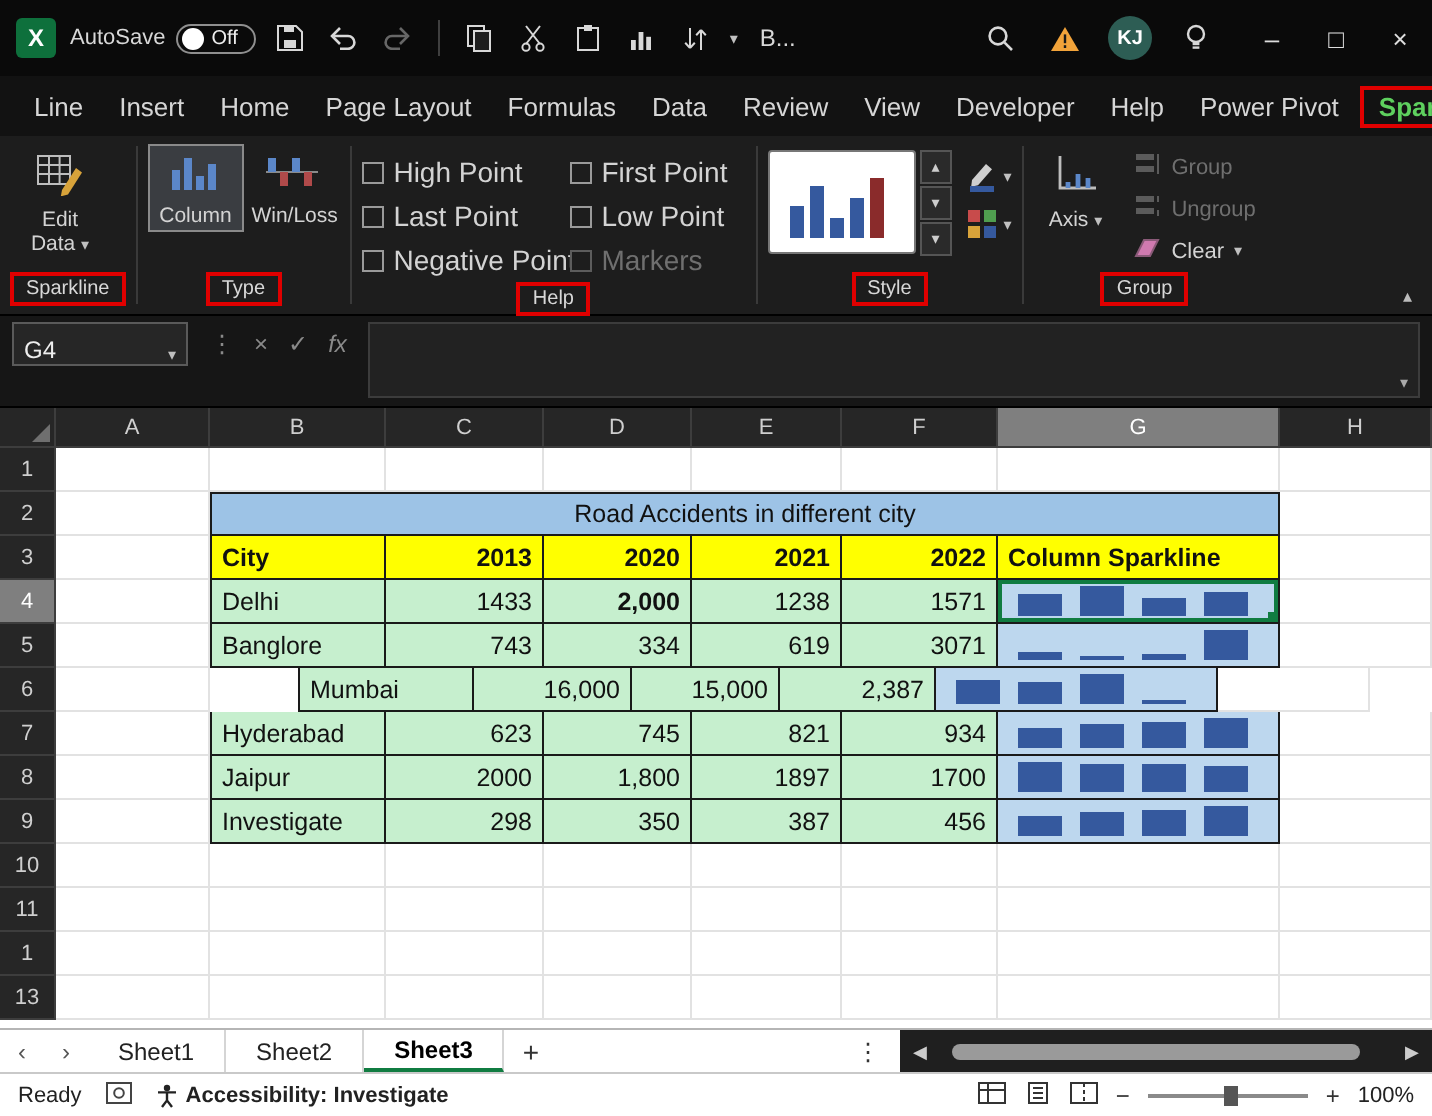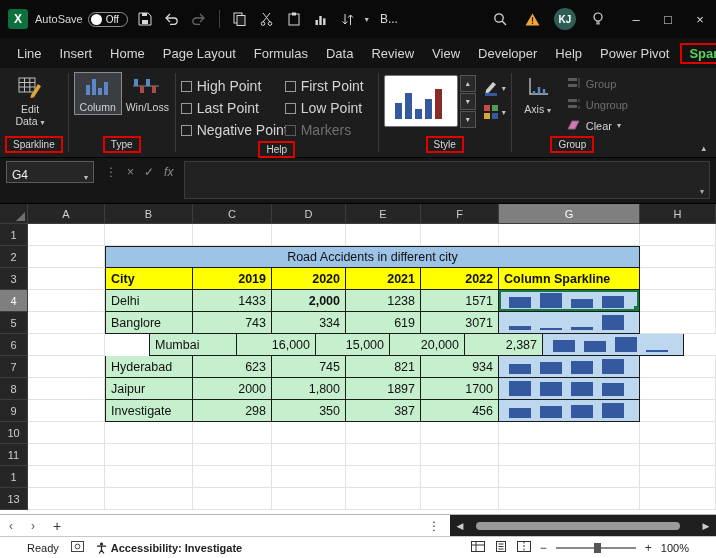--- a/index.html
+++ b/index.html
@@ -100,21 +100,21 @@
   .stab.active { font-weight:bold; border-bottom:2px solid var(--green); color:#000; }
   .addtab { width:26px; text-align:center; font-size:14px; color:#333; }
   .sb-more { padding:0 10px; color:#333; margin-left:auto; }
   .sb-scroll { width:266px; height:100%; background:#1f1f1f; color:#ccc; display:flex; align-items:center; flex:none; }
   .sb-arrow { width:20px; text-align:center; font-size:9px; }
   .htrack { flex:1; position:relative; height:100%; }
   .hthumb { position:absolute; left:6px; right:16px; top:7px; height:8px; background:#9a9a9a; border-radius:4px; }
 
   
   .statusbar { height:22px; background:#fff; border-top:1px solid #c9c9c9; display:flex; align-items:center;
-               font-size:11px; color:#222; padding:0 27px; gap:12px; }
+               font-size:11px; color:#222; padding:0 9px; gap:12px; }
   .acc { display:flex; align-items:center; gap:4px; font-weight:bold; }
   .st-right { margin-left:auto; display:flex; align-items:center; gap:9px; }
   .zoomtrack { width:80px; height:2px; background:#8a8a8a; position:relative; }
   .zoomthumb { position:absolute; left:38px; top:-4px; width:7px; height:10px; background:#555; }
   .zsign { font-size:12px; color:#333; }
 </style>
 </head>
 <body style="--red: #e00000; --green: #107C41; --bar: #35599e; --sparkbg: #bdd7ee; --yellow: #ffff00; --tgreen: #c6efce; --tblue: #9dc3e6;">
 
 <div class="app">
@@ -456,21 +456,21 @@
       <div class="grow">
         <div class="hcell rowhdr">2</div>
         <div class="cell" style="width: 77px;"></div>
         <div class="cell c-title blackb leftb topb" style="width: 535px;">Road Accidents in different city</div>
         <div class="cell" style="width: 76px;"></div>
       </div>
       <div class="grow">
         <div class="hcell rowhdr">3</div>
         <div class="cell" style="width: 77px;"></div>
         <div class="cell c-yellow blackb leftb" style="width: 88px;">City</div>
-        <div class="cell c-yellow blackb num" style="width: 79px;">2019</div>
+        <div class="cell c-yellow blackb num" style="width: 79px;">2013</div>
         <div class="cell c-yellow blackb num" style="width: 74px;">2020</div>
         <div class="cell c-yellow blackb num" style="width: 75px;">2021</div>
         <div class="cell c-yellow blackb num" style="width: 78px;">2022</div>
         <div class="cell c-yellow blackb" style="width: 141px;">Column Sparkline</div>
         <div class="cell" style="width: 76px;"></div>
       </div>
       <div class="grow">
         <div class="hcell rowhdr sel">4</div>
         <div class="cell" style="width: 77px;"></div>
         <div class="cell c-green blackb leftb" style="width: 88px;">Delhi</div>
@@ -506,21 +506,20 @@
           </div>
         </div>
         <div class="cell" style="width: 76px;"></div>
       </div>
       <div class="grow">
         <div class="hcell rowhdr">6</div>
         <div class="cell" style="width: 77px;"></div>
         <div class="cell c-green blackb leftb" style="width: 88px; margin-left: 44px;">Mumbai</div>
         <div class="cell c-green blackb num" style="width: 79px;">16,000</div>
         <div class="cell c-green blackb num" style="width: 74px;">15,000</div>
-        <div class="cell c-green blackb num" style="width: 75px;">20,000</div>
         <div class="cell c-green blackb num" style="width: 78px;">2,387</div>
         <div class="cell c-spark blackb" style="width: 141px;">
           <div class="bars">
             <div class="bar" style="height: 12px;"></div>
             <div class="bar" style="height: 11px;"></div>
             <div class="bar" style="height: 15px;"></div>
             <div class="bar" style="height: 2px;"></div>
           </div>
         </div>
         <div class="cell" style="width: 76px;"></div>
@@ -621,20 +620,25 @@
         <div class="cell" style="width: 75px;"></div>
         <div class="cell" style="width: 78px;"></div>
         <div class="cell" style="width: 141px;"></div>
         <div class="cell" style="width: 76px;"></div>
       </div>
     </div>
 
   <div class="sheetbar">
     <span class="nav">‹</span>
     <span class="nav">›</span>
+    <div id="sheet-tabs" style="display:flex;height:100%;">
+        <span class="stab">Sheet1</span>
+        <span class="stab">Sheet2</span>
+        <span class="stab active">Sheet3</span>
+      </div>
     <span class="addtab">+</span>
     <span class="sb-more">⋮</span>
     <div class="sb-scroll">
       <span class="sb-arrow">◀</span>
       <span class="htrack">
           <span class="hthumb"></span>
         </span>
       <span class="sb-arrow">▶</span>
     </div>
   </div>

